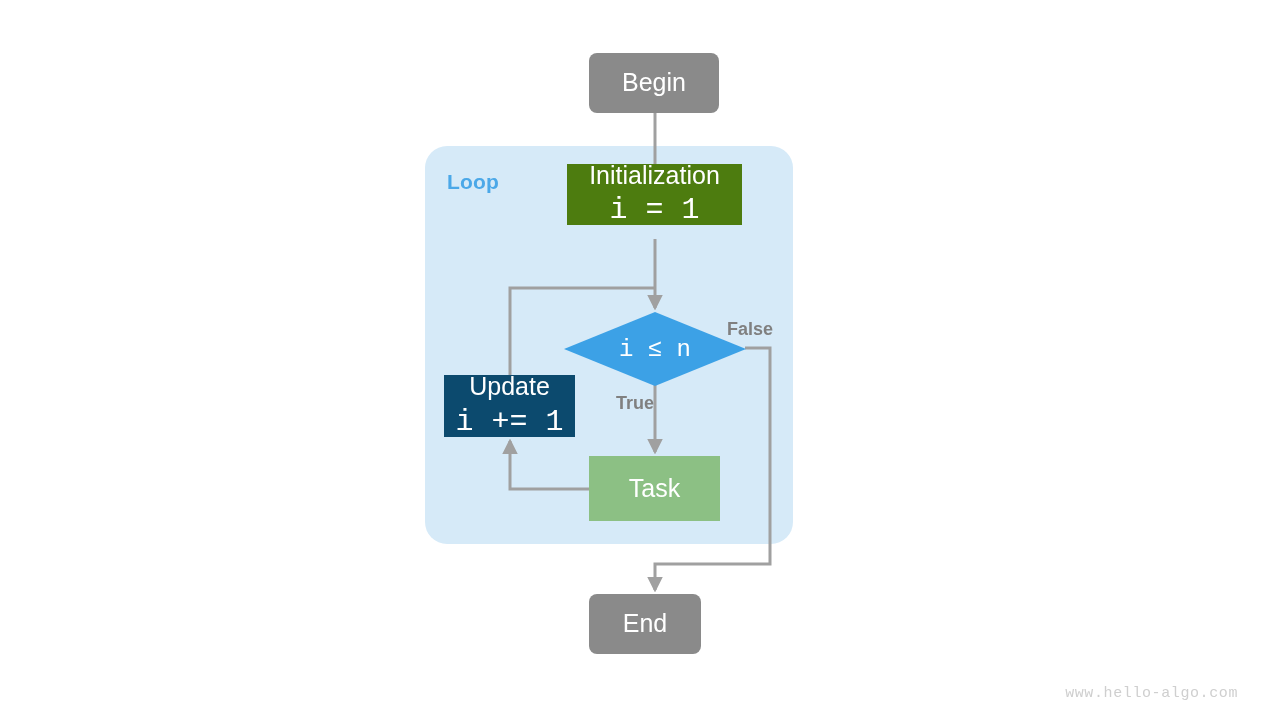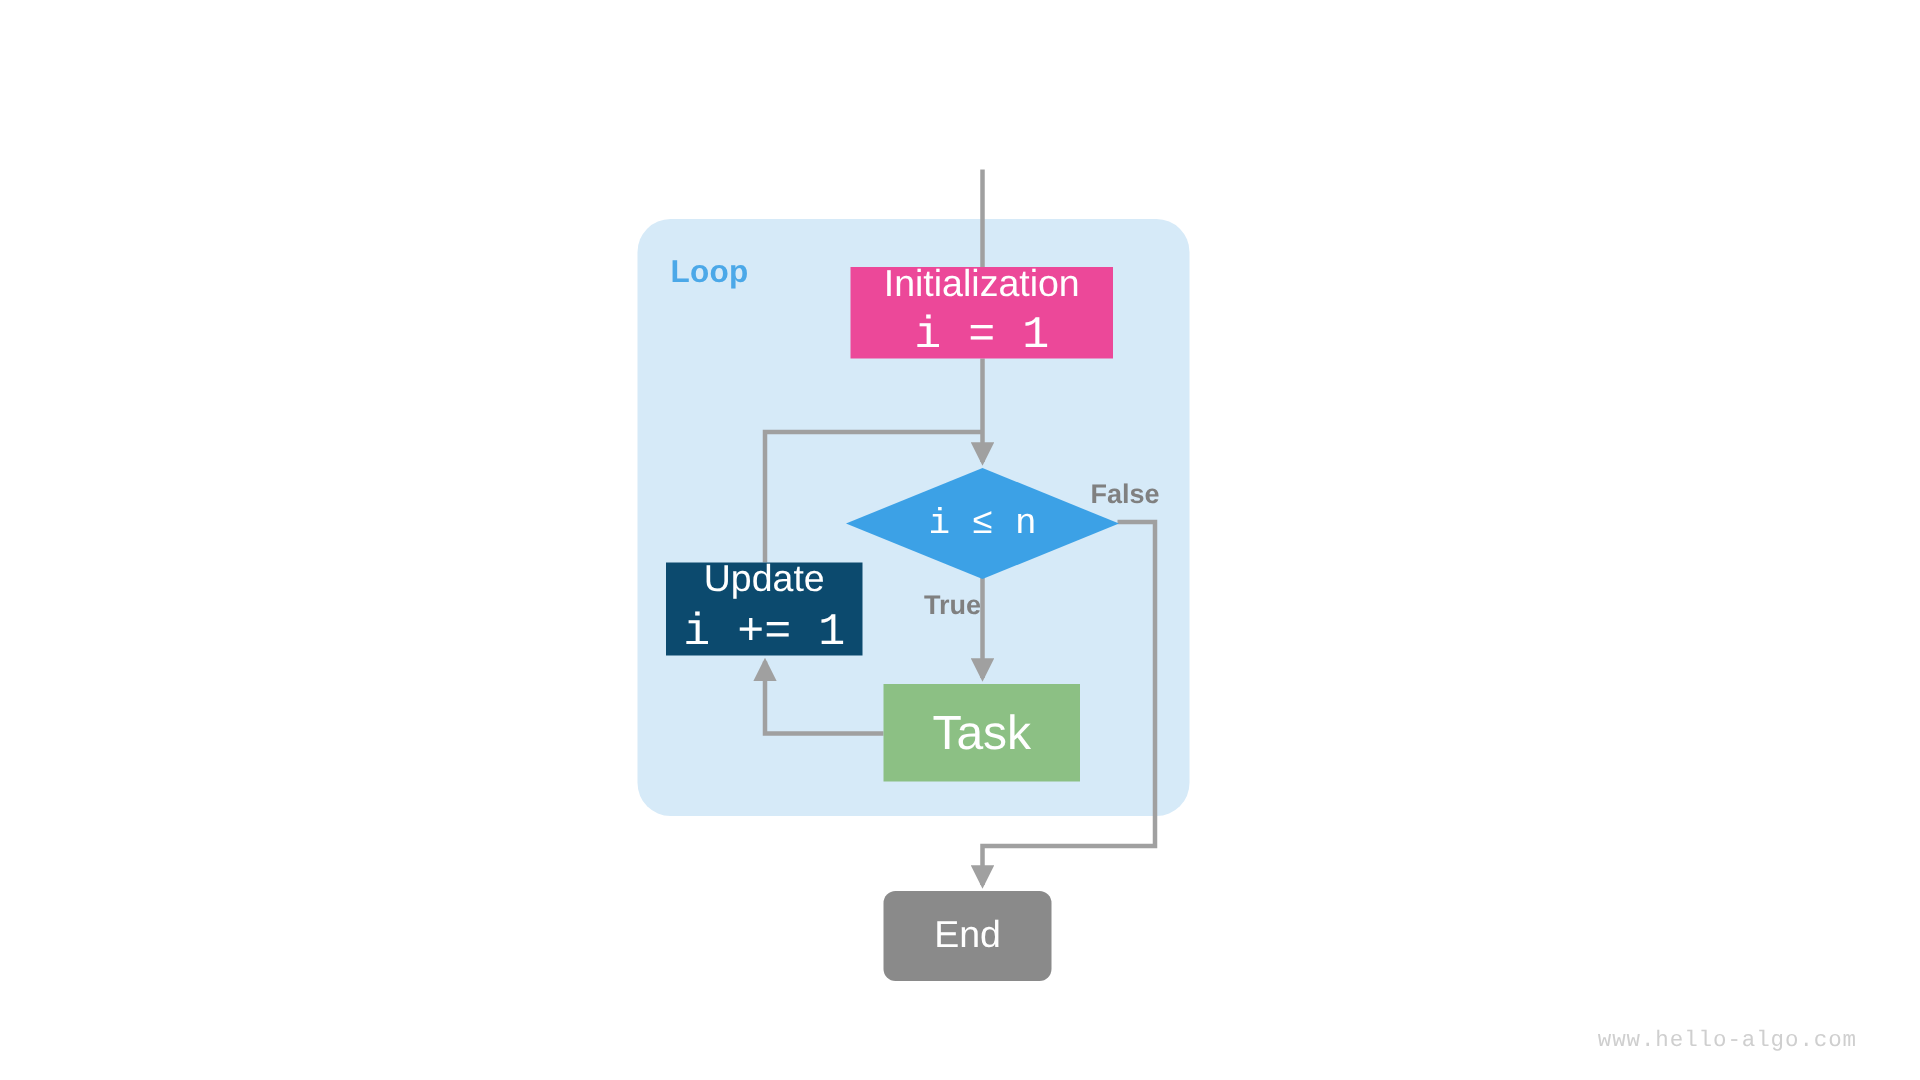--- a/index.html
+++ b/index.html
@@ -52,21 +52,21 @@
     display: block;
   }
   .proc .ln2 {
     font-family: "Liberation Mono", monospace;
     font-size: 30px;
     display: block;
     margin-top: 3px;
   }
 
   .task-label {
-    font-size: 32px;
+    font-size: 25px;
   }
 
   #loop-box {
     position: absolute;
     border-radius: 22px;
     box-sizing: border-box;
   }
   #loop-title {
     position: absolute;
     font-weight: bold;
@@ -132,22 +132,25 @@
 
     <path d="M 510,375 L 510,288 L 655,288" fill="none" stroke="#a0a0a0" stroke-width="3" stroke-linejoin="miter"></path>
 
     <path d="M 655,385 L 655,452" fill="none" stroke="#a0a0a0" stroke-width="3" marker-end="url(#arrow)"></path>
 
     <path d="M 589,489 L 510,489 L 510,441" fill="none" stroke="#a0a0a0" stroke-width="3" stroke-linejoin="miter" marker-end="url(#arrow)"></path>
 
     <path d="M 745,348 L 770,348 L 770,564 L 655,564 L 655,590" fill="none" stroke="#a0a0a0" stroke-width="3" stroke-linejoin="miter" marker-end="url(#arrow)"></path>
   </svg>
 
+  <div class="node terminal" style="left:589px; top:53px; width:130px; height:60px; background:#8a8a8a;">
+    <span>Begin</span>
+  </div>
 
-  <div class="node proc" style="left:567px; top:178px; width:175px; height:61px; background:#ec4899;">
+  <div class="node proc" style="left:567px; top:164px; width:175px; height:61px; background:#4d7c0f;">
     <span class="ln1">Initialization</span>
     <span class="ln2">i = 1</span>
   </div>
 
   <div id="decision" style="left:564px; top:312px; width:182px; height:74px;">
     <svg width="182" height="74" viewBox="0 0 182 74">
       <polygon points="91,0 182,37 91,74 0,37" fill="#3ca1e6"></polygon>
     </svg>
     <div id="decision-label">i ≤ n</div>
   </div>

